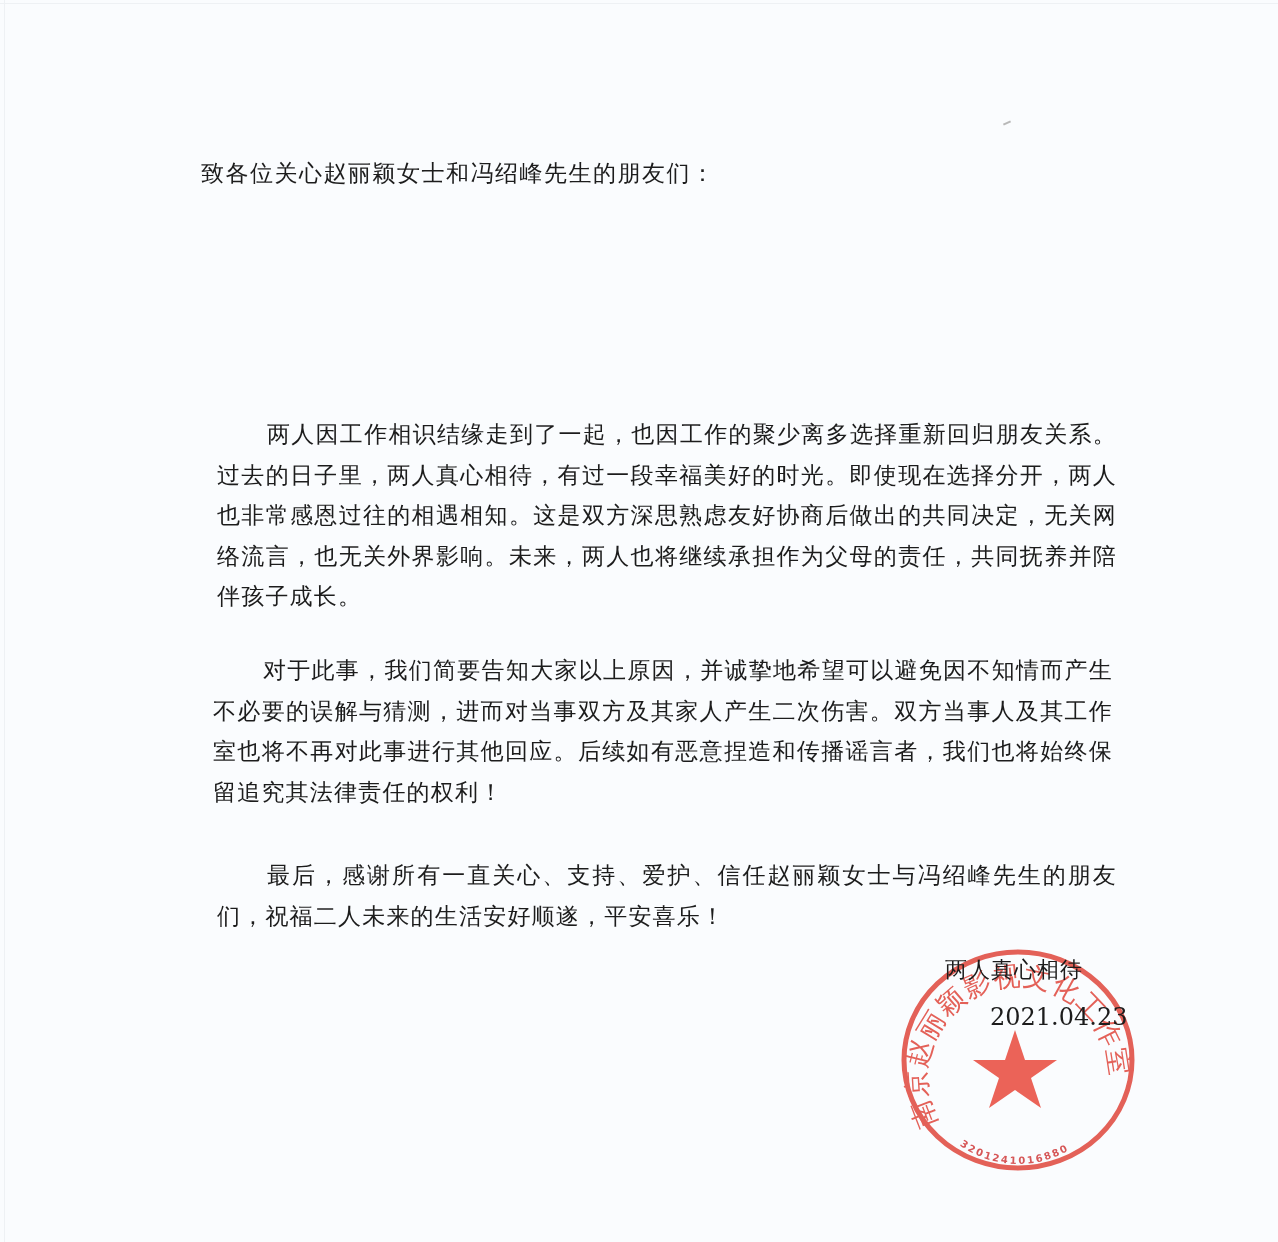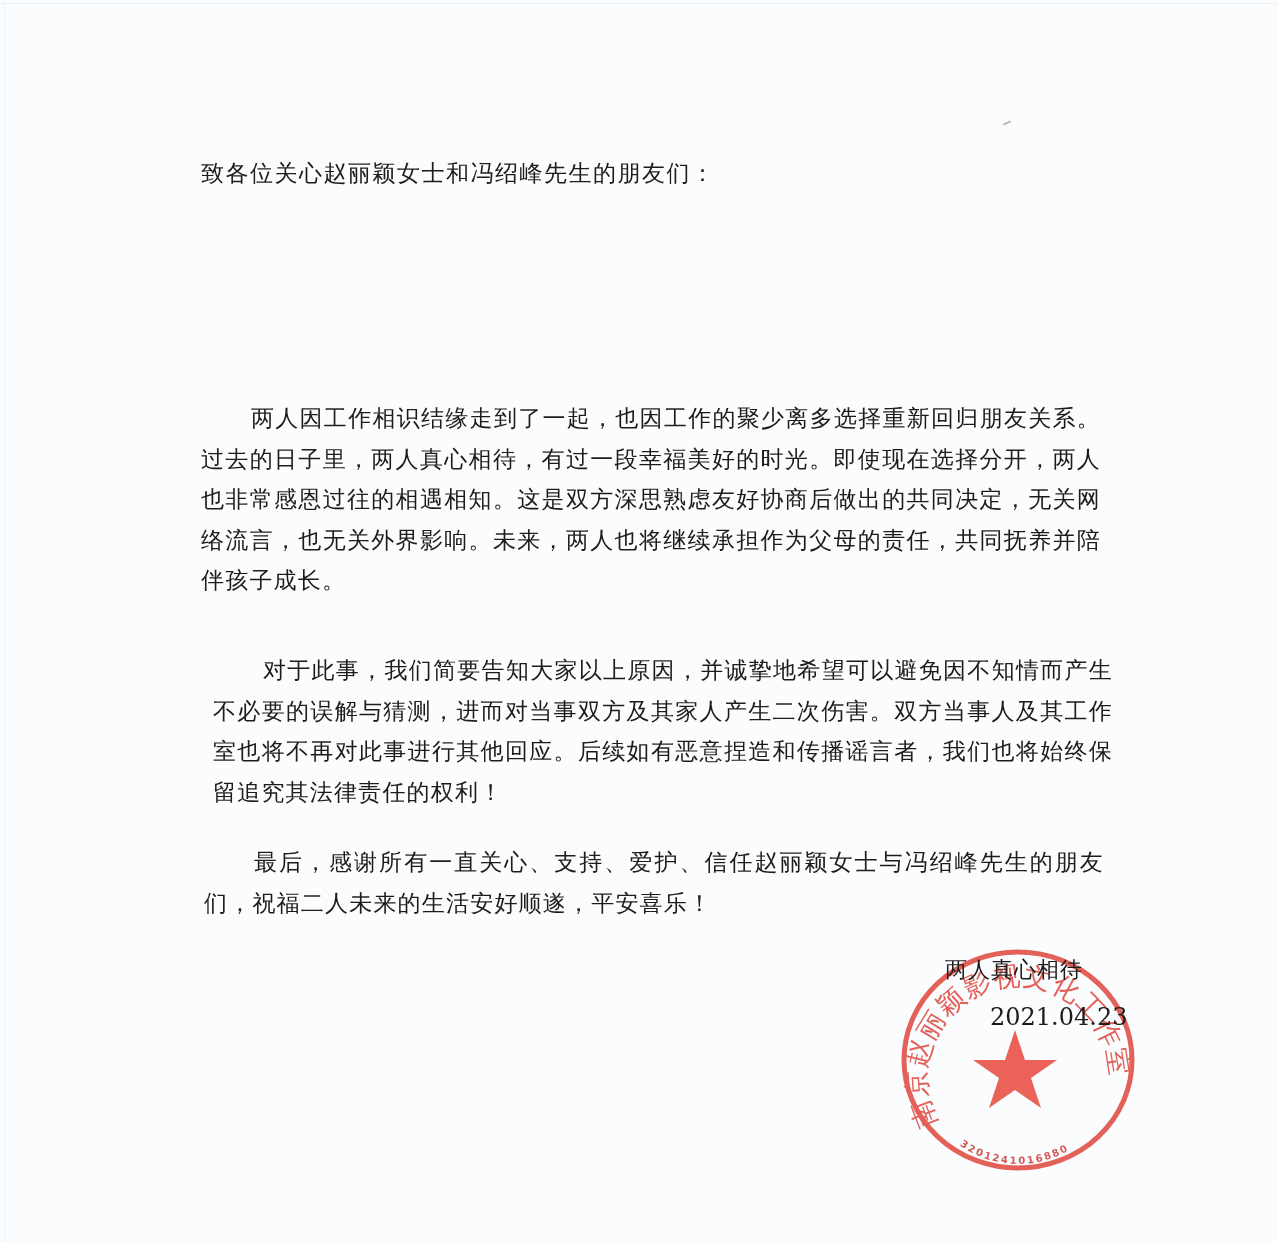--- a/index.html
+++ b/index.html
@@ -86,23 +86,23 @@
 </head>
 <body>
 
 <div class="page">
   <div class="edge-left"></div>
   <div class="edge-top"></div>
   <div class="speck"></div>
 
   <div class="salutation">致各位关心赵丽颖女士和冯绍峰先生的朋友们：</div>
 
-  <p class="para p2" style="margin:0">两人因工作相识结缘走到了一起，也因工作的聚少离多选择重新回归朋友关系。过去的日子里，两人真心相待，有过一段幸福美好的时光。即使现在选择分开，两人也非常感恩过往的相遇相知。这是双方深思熟虑友好协商后做出的共同决定，无关网络流言，也无关外界影响。未来，两人也将继续承担作为父母的责任，共同抚养并陪伴孩子成长。</p>
+  <p class="para p2" style="margin:16px">两人因工作相识结缘走到了一起，也因工作的聚少离多选择重新回归朋友关系。过去的日子里，两人真心相待，有过一段幸福美好的时光。即使现在选择分开，两人也非常感恩过往的相遇相知。这是双方深思熟虑友好协商后做出的共同决定，无关网络流言，也无关外界影响。未来，两人也将继续承担作为父母的责任，共同抚养并陪伴孩子成长。</p>
   <p class="para p3" style="margin:12px">对于此事，我们简要告知大家以上原因，并诚挚地希望可以避免因不知情而产生不必要的误解与猜测，进而对当事双方及其家人产生二次伤害。双方当事人及其工作室也将不再对此事进行其他回应。后续如有恶意捏造和传播谣言者，我们也将始终保留追究其法律责任的权利！</p>
-  <p class="para p4" style="margin:3px">最后，感谢所有一直关心、支持、爱护、信任赵丽颖女士与冯绍峰先生的朋友们，祝福二人未来的生活安好顺遂，平安喜乐！</p>
+  <p class="para p4" style="margin:16px">最后，感谢所有一直关心、支持、爱护、信任赵丽颖女士与冯绍峰先生的朋友们，祝福二人未来的生活安好顺遂，平安喜乐！</p>
 
   <svg class="seal" viewBox="0 0 240 225" xmlns="http://www.w3.org/2000/svg">
     <defs>
       <path id="sealArc" d="M 40 175 A 92 92 0 1 1 200 175" fill="none"></path>
       <path id="numArc" d="M 60 196 A 100 100 0 0 0 185 192" fill="none"></path>
     </defs>
     <ellipse cx="120" cy="112" rx="114" ry="108" fill="none" stroke="#e0463c" stroke-width="5"></ellipse>
     <text font-family="'DejaVu Serif', serif" font-size="27" fill="#e0463c" letter-spacing="1">
       <textPath href="#sealArc" startOffset="0">南京赵丽颖影视文化工作室</textPath>
     </text>

